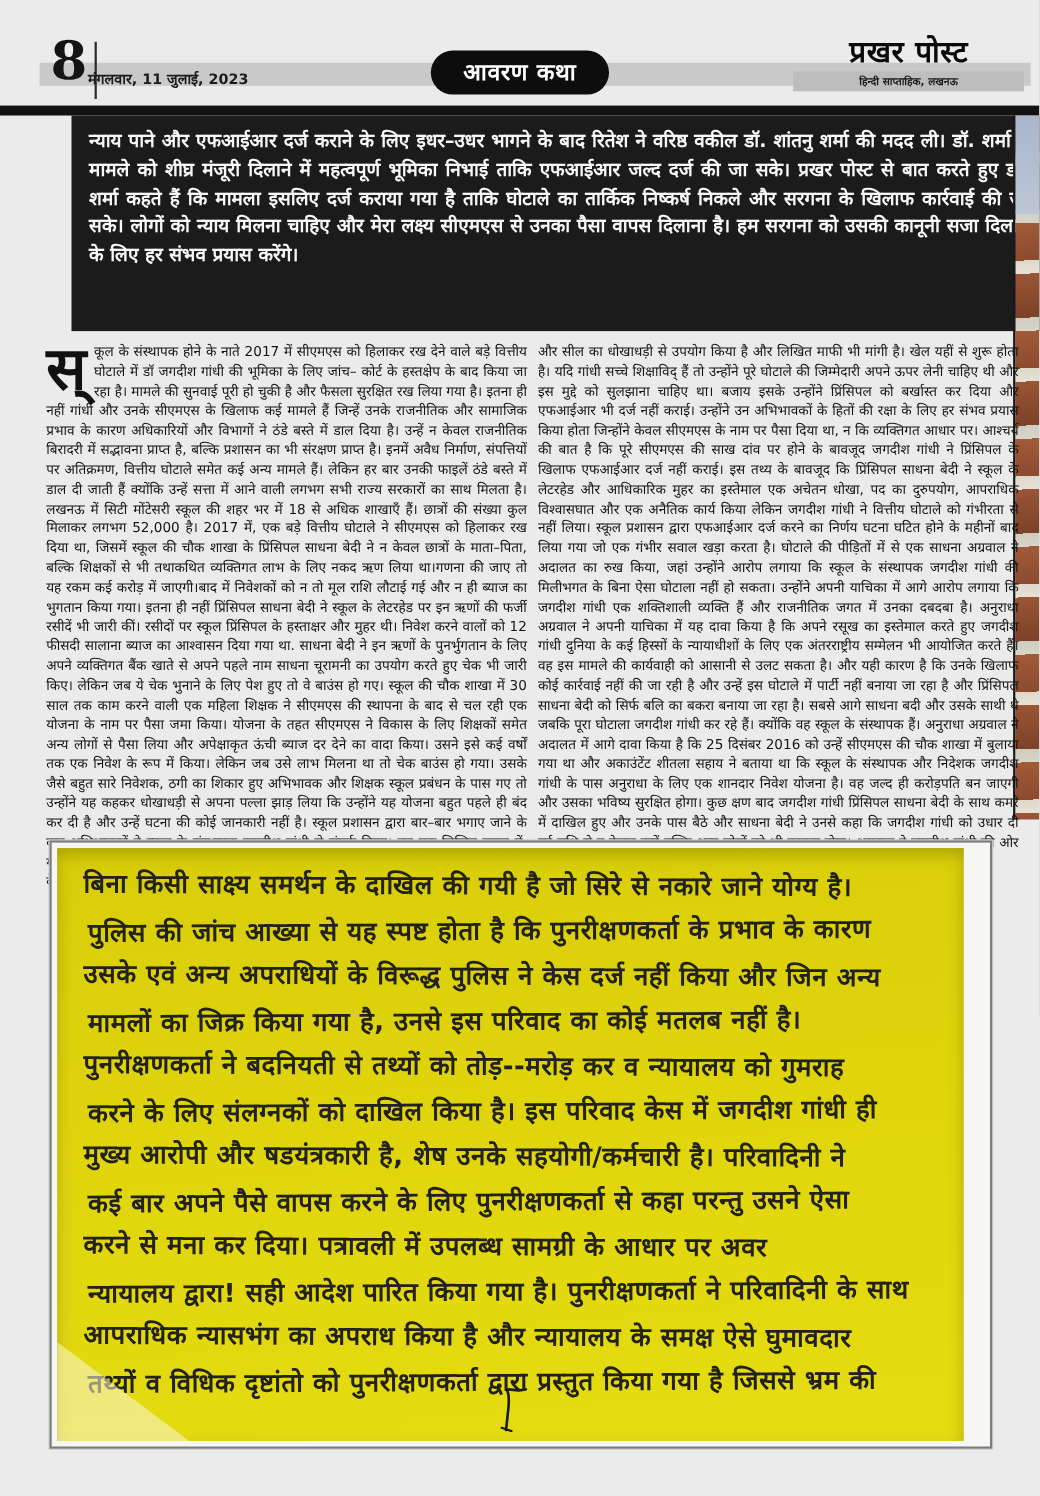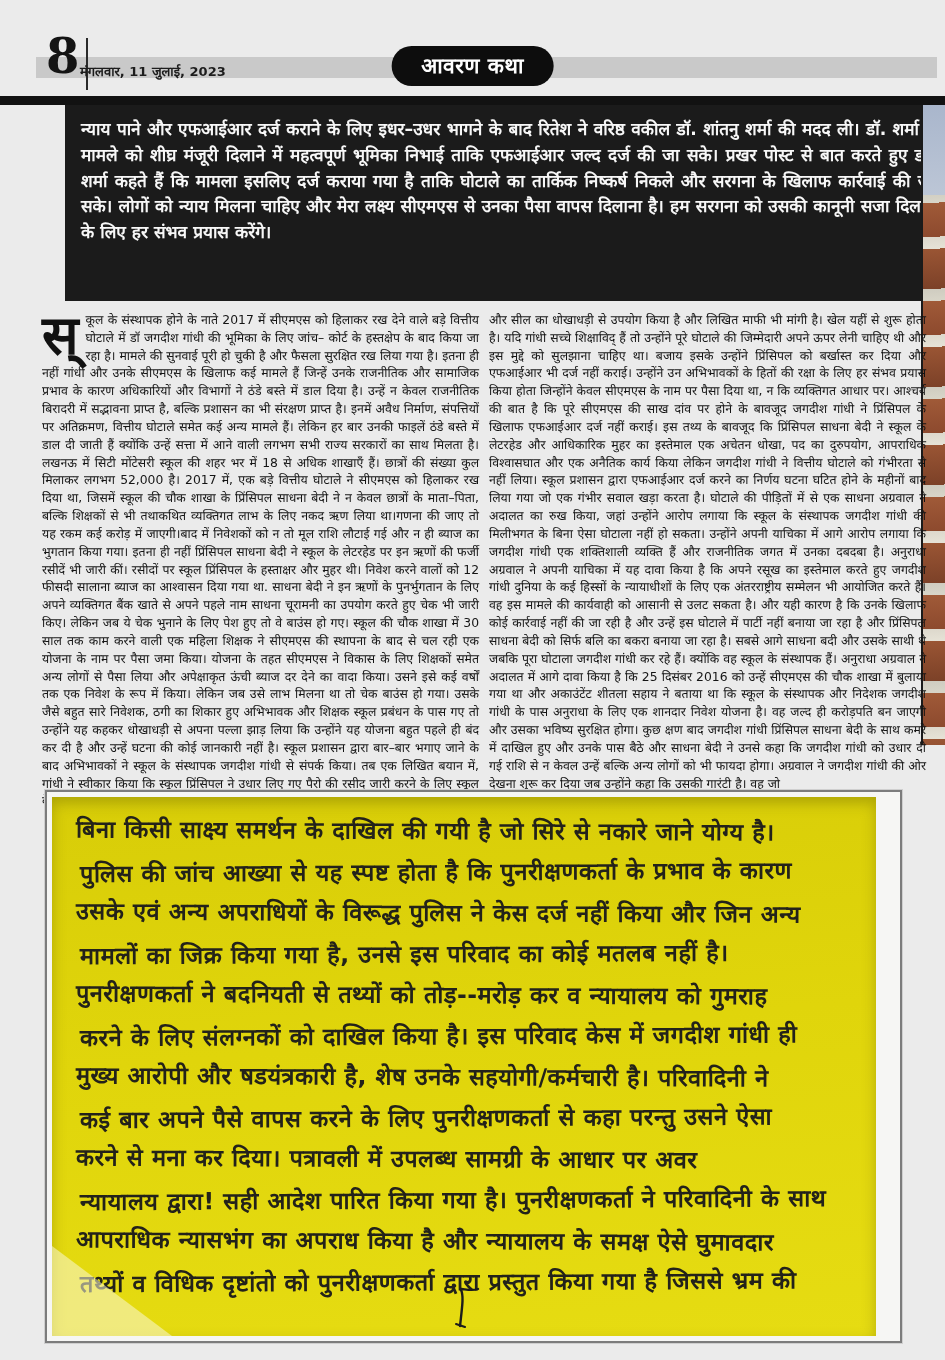--- a/index.html
+++ b/index.html
@@ -44,40 +44,44 @@
       linear-gradient(180deg, #a9b6cc 0%, #bcc6d6 14%, rgba(0,0,0,0) 14%),
       repeating-linear-gradient(178deg, #a05a38 0px, #8d4a2e 34px, #ddd8cc 34px, #e6e2d6 46px, #9a5534 46px, #7c4128 86px, #cfccc0 86px, #d8d5c8 98px);
   }
 
   
   .article { position:absolute; left:42px; top:312px; width:884px; display:flex; gap:10px; color:#141414; }
   .col { width:437px; font-size:12.35px; line-height:1.445; text-align:justify; }
   .dropcap { float:left; font-size:54px; line-height:42px; font-weight:bold; margin:3px 7px 0 0; color:#111; }
 
   
-  .doc-frame { position:absolute; left:45px; top:790px; width:857px; height:553px; background:#f6f6f4; border:2px solid #7c7c7c; box-shadow:0 0 0 1px #cfcfcf;padding-left:16px; }
+  .doc-frame { position:absolute; left:45px; top:764px; width:857px; height:553px; background:#f6f6f4; border:2px solid #7c7c7c; box-shadow:0 0 0 1px #cfcfcf;padding-left:16px; }
   .doc-yellow { position:absolute; left:5px; top:5px; bottom:5px; right:24px;
     background:linear-gradient(175deg,#d8cd08 0%,#e0d50b 45%,#e6dc12 100%); padding:12px 20px 0 24px; overflow:hidden;
     box-shadow:inset 0 6px 14px rgba(90,85,0,.35); }
   .doc-fold { position:absolute; left:0; bottom:0; width:0; height:0; border-left:120px solid rgba(250,248,215,.55); border-top:90px solid transparent; }
   .doc-line { height:41px; display:flex; align-items:center; font-size:23.5px; font-weight:bold; color:#23221a; letter-spacing:.5px; white-space:nowrap; }
   .doc-line:nth-child(odd)  { transform:rotate(.25deg); }
   .doc-line:nth-child(even) { transform:rotate(-.3deg); padding-left:4px; }
   .pen-mark { position:absolute; bottom:8px; left:50%; transform:translateX(-50%); }
 </style>
 </head>
 <body>
 
 <div class="page">
 
   <div class="hdr-bar"></div>
   <div class="pg-num">8</div>
   <div class="pg-rule"></div>
   <div class="pg-date">मंगलवार, 11 जुलाई, 2023</div>
   <div class="section-pill">आवरण कथा</div>
+  <div class="masthead">
+    <div class="masthead-title">प्रखर पोस्ट</div>
+    <div class="masthead-sub">हिन्दी साप्ताहिक, लखनऊ</div>
+  </div>
 
   <div class="black-rule"></div>
 
   <div class="lead-block">
     <div class="lead-text">न्याय पाने और एफआईआर दर्ज कराने के लिए इधर–उधर भागने के बाद रितेश ने वरिष्ठ वकील डॉ. शांतनु शर्मा की मदद ली। डॉ. शर्मा ने मामले को शीघ्र मंजूरी दिलाने में महत्वपूर्ण भूमिका निभाई ताकि एफआईआर जल्द दर्ज की जा सके। प्रखर पोस्ट से बात करते हुए डॉ. शर्मा कहते हैं कि मामला इसलिए दर्ज कराया गया है ताकि घोटाले का तार्किक निष्कर्ष निकले और सरगना के खिलाफ कार्रवाई की जा सके। लोगों को न्याय मिलना चाहिए और मेरा लक्ष्य सीएमएस से उनका पैसा वापस दिलाना है। हम सरगना को उसकी कानूनी सजा दिलाने के लिए हर संभव प्रयास करेंगे।</div>
   </div>
 
   <div class="building-strip"></div>
 
   <div class="article">

